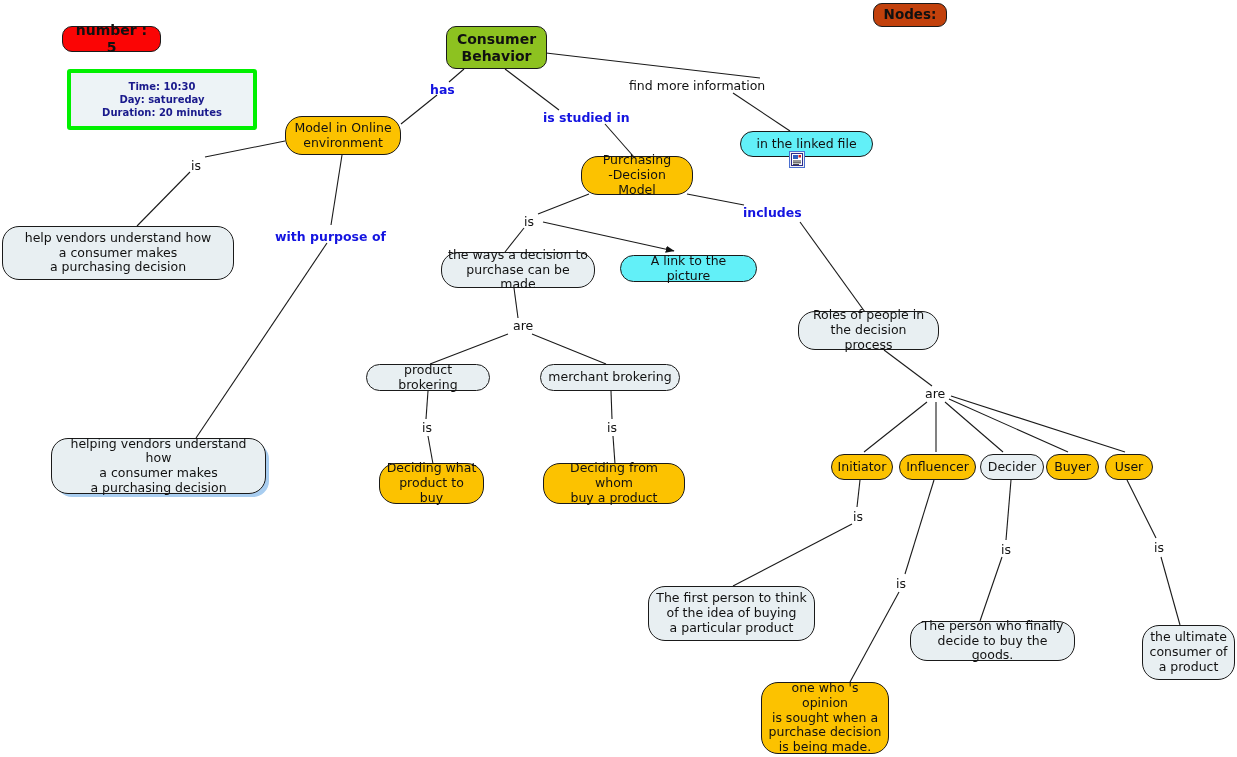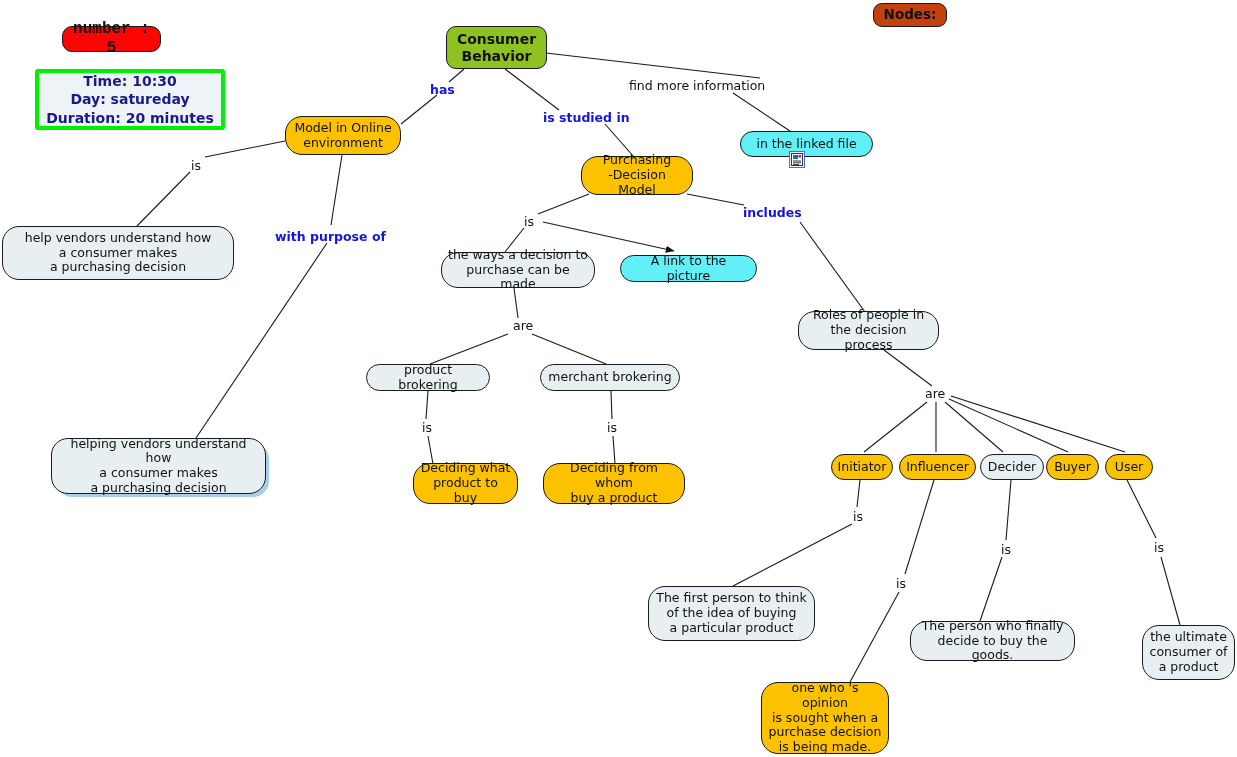--- a/index.html
+++ b/index.html
@@ -56,42 +56,42 @@
     font-size: 14px;
     border-radius: 10px;
   }
   .n-cyan {
     background: #5ff0f7;
     background: #62f0f8;
   }
   .n-red {
     background: #fb0505;
     font-weight: bold;
-    font-size: 16px;
+    font-size: 14px;
     border-radius: 10px;
-    font-family: Liberation Mono, monospace;
   }
   .n-shadowed {
     background: #e8eff2;
     box-shadow: 4px 4px 0 -1px #a8cdf0;
   }
   .n-yellowtag {
     background: #c2410c;
     font-weight: bold;
     font-size: 13.5px;
     border-radius: 9px;
   }
   .n-timebox {
     background: #edf3f6;
     border: 4px solid #00f000;
     border-radius: 3px;
     color: #1a1a8c;
     font-weight: bold;
-    font-size: 14px;
+    font-size: 10px;
     line-height: 1.32;
+    margin-left: 32px;
   }
 
   
   .lbl {
     position: absolute;
     font-size: 12.5px;
     color: #111111;
     white-space: nowrap;
     z-index: 2;
     background: transparent;
@@ -220,21 +220,21 @@
 
   <div class="node n-cyan" style="left:620px; top:255px; width:137px; height:27px;">A link to the picture</div>
 
   <div class="node n-plain" style="left:798px; top:311px; width:141px; height:39px;">Roles of people in
 the decision process</div>
 
   <div class="node n-plain" style="left:366px; top:364px; width:124px; height:27px;">product brokering</div>
 
   <div class="node n-plain" style="left:540px; top:364px; width:140px; height:27px;">merchant brokering</div>
 
-  <div class="node n-orange" style="left:379px; top:463px; width:105px; height:41px;margin-left:34px;">Deciding what
+  <div class="node n-orange" style="left:379px; top:463px; width:105px; height:41px;">Deciding what
 product to buy</div>
 
   <div class="node n-orange" style="left:543px; top:463px; width:142px; height:41px;">Deciding from whom
 buy a product</div>
 
   <div class="node n-orange" style="left:831px; top:454px; width:62px; height:26px;">Initiator</div>
 
   <div class="node n-orange" style="left:899px; top:454px; width:77px; height:26px;">Influencer</div>
 
   <div class="node n-plain" style="left:980px; top:454px; width:64px; height:26px;">Decider</div>

